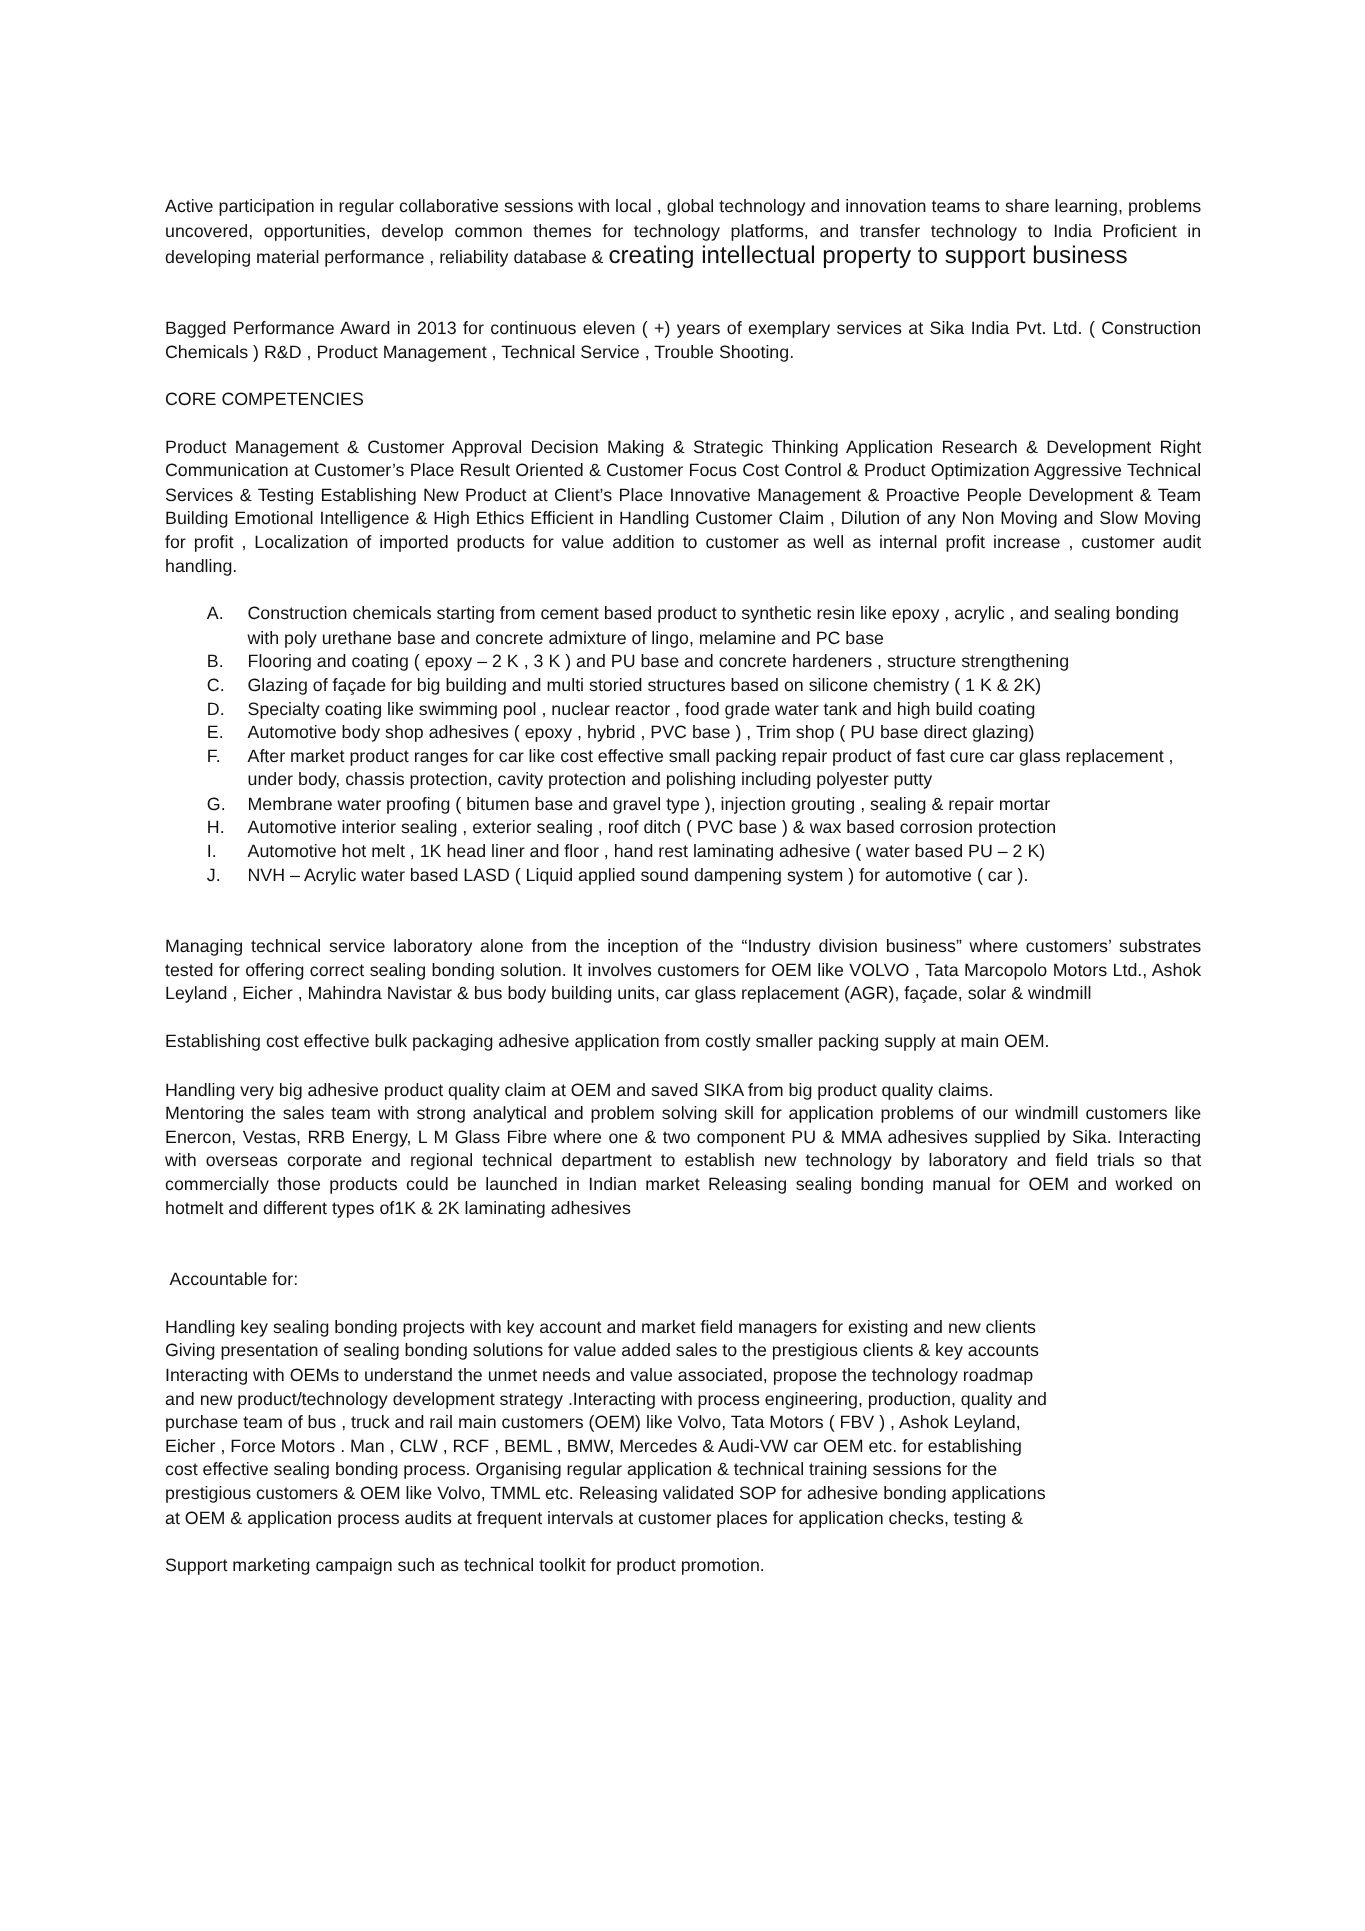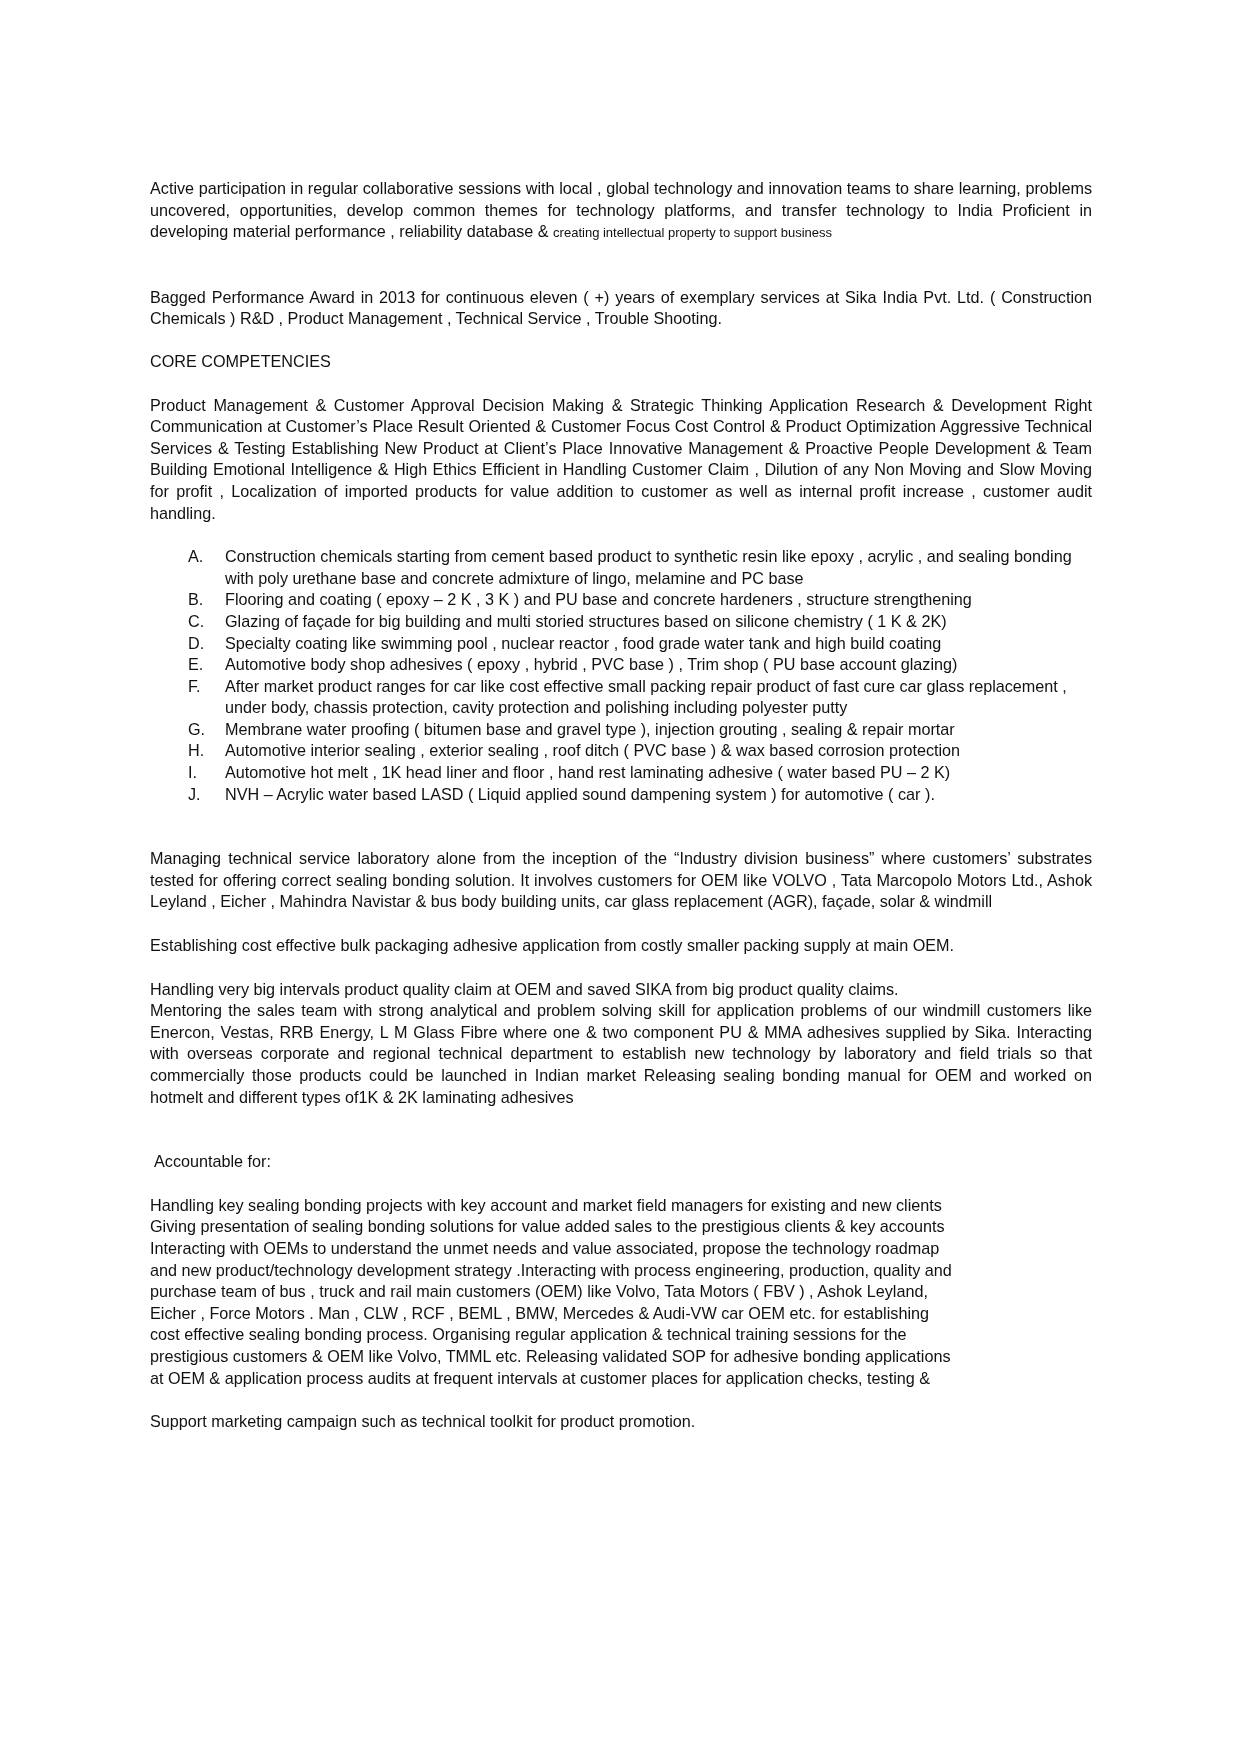--- a/index.html
+++ b/index.html
@@ -5,21 +5,21 @@
   html, body { margin: 0; padding: 0; background: #ffffff; }
   body { width: 1241px; height: 1755px; position: relative; overflow: hidden; }
   .page {
     position: absolute; left: 150px; top: 178px; width: 942px;
     font-family: "Liberation Sans", sans-serif;
     font-size: 16.2px; line-height: 21.6px; color: #111111;
   }
   p { margin: 0; text-align: justify; }
   .left { text-align: left; }
   .bold { font-weight: normal; }
-  .large { font-size: 13px; }
+  .large { font-size: 22px; }
   .gap-xl { margin-top: 43px; }
   .gap-l { margin-top: 21px; }
   .gap-m { margin-top: 22px; }
   ol.items { list-style: none; margin: 22px 0 0 0; padding: 0; }
   ol.items li { display: flex; }
   ol.items .marker { width: 75px; padding-left: 38px; box-sizing: border-box; flex: none; }
   ol.items .text { flex: 1; text-align: left; }
   .heading-jobs { margin-top: 43px; }
   .indent1 { padding-left: 4px; }
 </style>
@@ -48,21 +48,21 @@
     <li>
         <span class="marker">C.</span>
         <span class="text">Glazing of façade for big building and multi storied structures based on silicone chemistry ( 1 K &amp; 2K)</span>
       </li>
     <li>
         <span class="marker">D.</span>
         <span class="text">Specialty coating like swimming pool , nuclear reactor , food grade water tank and high build coating</span>
       </li>
     <li>
         <span class="marker">E.</span>
-        <span class="text">Automotive body shop adhesives ( epoxy , hybrid , PVC base ) , Trim shop ( PU base account glazing)</span>
+        <span class="text">Automotive body shop adhesives ( epoxy , hybrid , PVC base ) , Trim shop ( PU base direct glazing)</span>
       </li>
     <li>
         <span class="marker">F.</span>
         <span class="text">After market product ranges for car like cost effective small packing repair product of fast cure car glass replacement , under body, chassis protection, cavity protection and polishing including polyester putty</span>
       </li>
     <li>
         <span class="marker">G.</span>
         <span class="text">Membrane water proofing ( bitumen base and gravel type ), injection grouting , sealing &amp; repair mortar</span>
       </li>
     <li>
@@ -77,21 +77,21 @@
         <span class="marker">J.</span>
         <span class="text">NVH – Acrylic water based LASD ( Liquid applied sound dampening system ) for automotive ( car ).</span>
       </li>
   </ol>
 
 
   <p class="gap-xl">Managing technical service laboratory alone from the inception of the “Industry division business” where customers’ substrates tested for offering correct sealing bonding solution. It involves customers for OEM like VOLVO , Tata Marcopolo Motors Ltd., Ashok Leyland , Eicher , Mahindra Navistar &amp; bus body building units, car glass replacement (AGR), façade, solar &amp; windmill</p>
 
   <p class="left gap-m">Establishing cost effective bulk packaging adhesive application from costly smaller packing supply at main OEM.</p>
 
-  <p class="left gap-m">Handling very big intervals product quality claim at OEM and saved SIKA from big product quality claims.</p>
+  <p class="left gap-m">Handling very big adhesive product quality claim at OEM and saved SIKA from big product quality claims.</p>
   <p>Mentoring the sales team with strong analytical and problem solving skill for application problems of our windmill customers like Enercon, Vestas, RRB Energy, L M Glass Fibre where one &amp; two component PU &amp; MMA adhesives supplied by Sika.  Interacting with overseas corporate and regional technical department to establish new technology by laboratory and field trials so that commercially those products could be launched in Indian market Releasing sealing bonding manual for OEM and worked on hotmelt and different types of1K &amp; 2K laminating adhesives</p>
 
   <p class="left indent1 gap-xl">Accountable for:</p>
 
   <div class="gap-m">
     <div class="left">Handling key sealing bonding projects with key account and market field managers for existing and new clients</div>
     <div class="left">Giving presentation of sealing bonding solutions for value added sales to the prestigious clients &amp; key accounts</div>
     <div class="left">Interacting with OEMs to understand the unmet needs and value associated, propose the technology roadmap</div>
     <div class="left">and new product/technology development strategy .Interacting with process engineering, production, quality and</div>
     <div class="left">purchase team of bus , truck and rail main customers (OEM) like Volvo, Tata Motors ( FBV ) , Ashok Leyland,</div>

